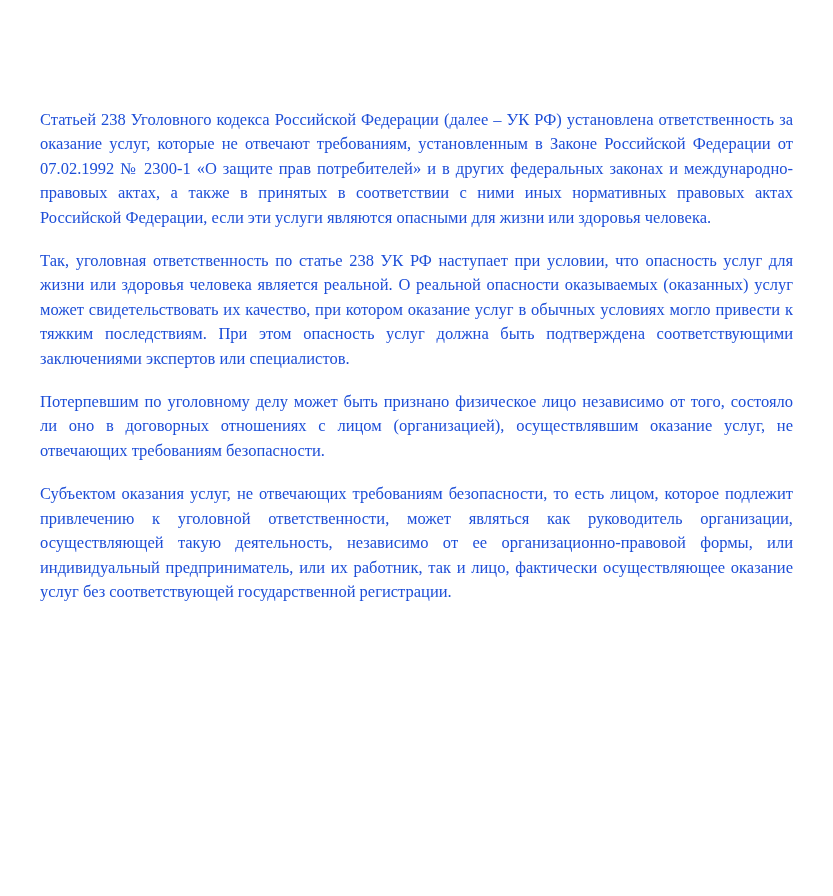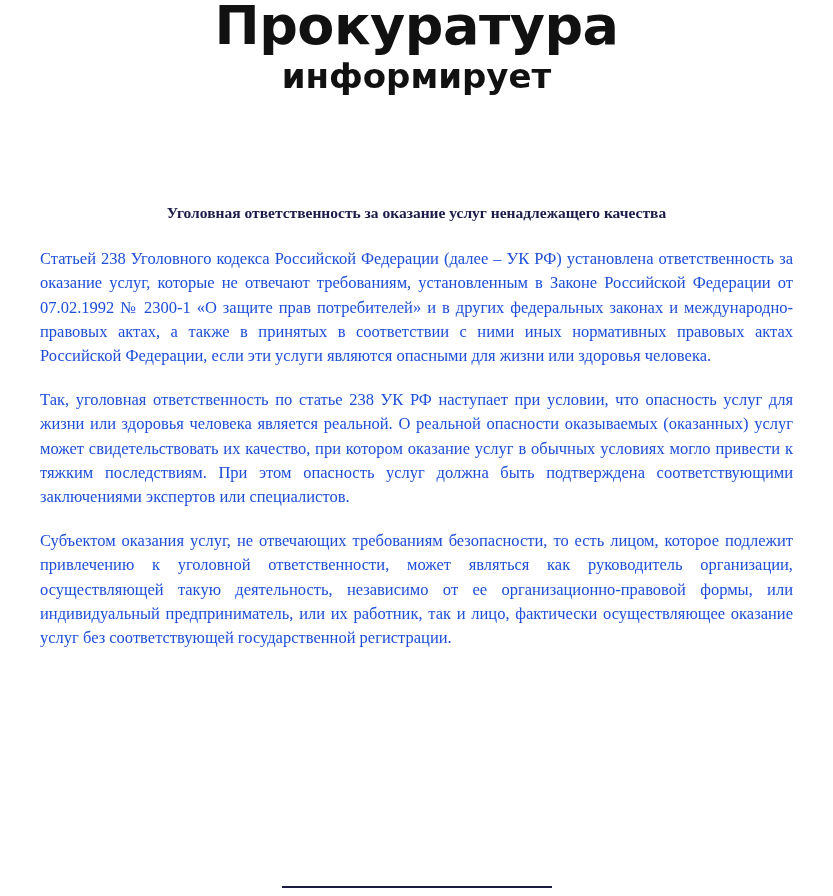--- a/index.html
+++ b/index.html
@@ -77,27 +77,23 @@
     bottom: 8px;
     width: 270px;
     border-top: 2px solid #1b1b3f;
   }
 </style>
 </head>
 <body>
 
 <div class="page">
 
-  <div class="banner">
-    <div class="banner-line1">Прокуратура</div>
-    <div class="banner-line2">информирует</div>
-  </div>
 
   <div class="content">
-    <div class="doc-title">Уголовная ответственность за оказание услуг ненадлежащего качества</div>
 
     <p class="para">Статьей 238 Уголовного кодекса Российской Федерации (далее – УК РФ) установлена ответственность за оказание услуг, которые не отвечают требованиям, установленным в Законе Российской Федерации от 07.02.1992 № 2300-1 «О защите прав потребителей» и в других федеральных законах и международно-правовых актах, а также в принятых в соответствии с ними иных нормативных правовых актах Российской Федерации, если эти услуги являются опасными для жизни или здоровья человека.</p>
     <p class="para">Так, уголовная ответственность по статье 238 УК РФ наступает при условии, что опасность услуг для жизни или здоровья человека является реальной. О реальной опасности оказываемых (оказанных) услуг может свидетельствовать их качество, при котором оказание услуг в обычных условиях могло привести к тяжким последствиям. При этом опасность услуг должна быть подтверждена соответствующими заключениями экспертов или специалистов.</p>
+    <p class="para">Потерпевшим по уголовному делу может быть признано физическое лицо независимо от того, состояло ли оно в договорных отношениях с лицом (организацией), осуществлявшим оказание услуг, не отвечающих требованиям безопасности.</p>
     <p class="para">Субъектом оказания услуг, не отвечающих требованиям безопасности, то есть лицом, которое подлежит привлечению к уголовной ответственности, может являться как руководитель организации, осуществляющей такую деятельность, независимо от ее организационно-правовой формы, или индивидуальный предприниматель, или их работник, так и лицо, фактически осуществляющее оказание услуг без соответствующей государственной регистрации.</p>
   </div>
 
   <div class="bottom-rule"></div>
 </div>
 
 </body></html>

